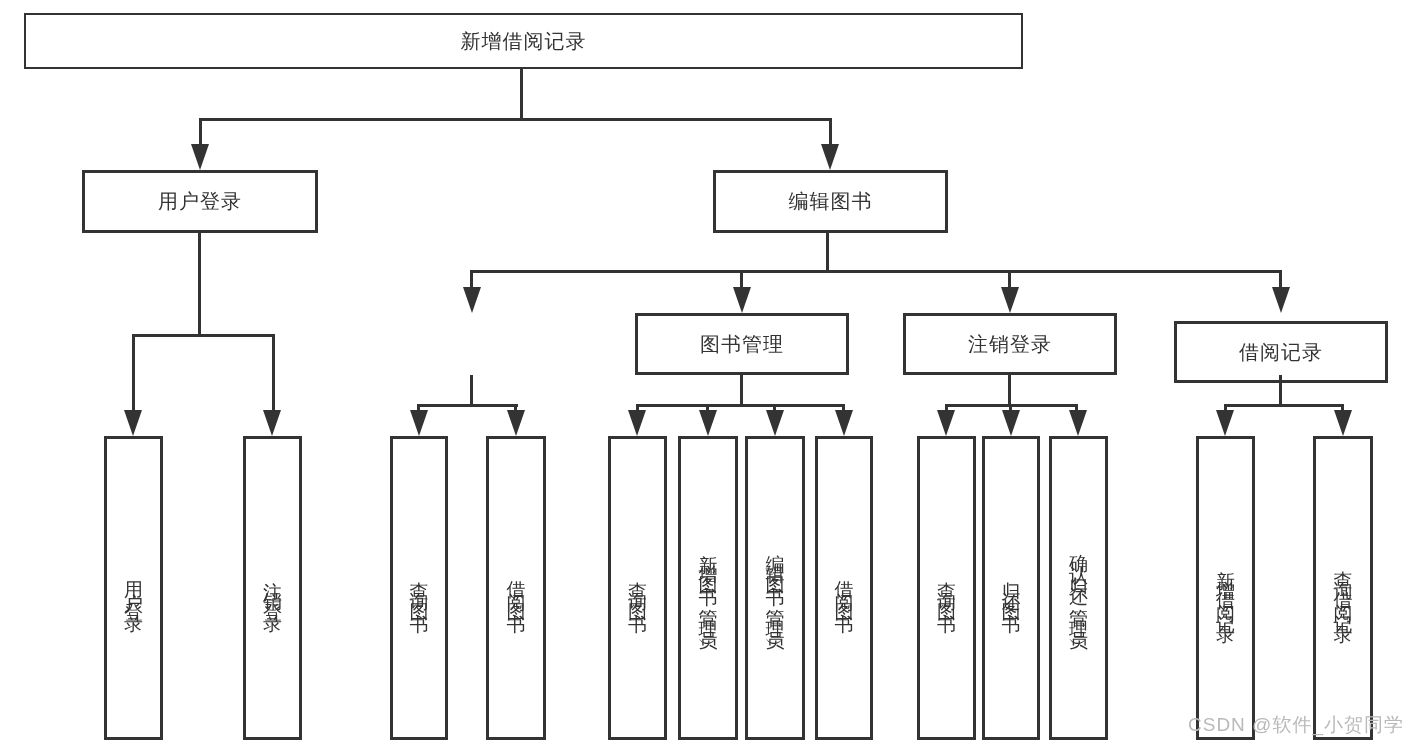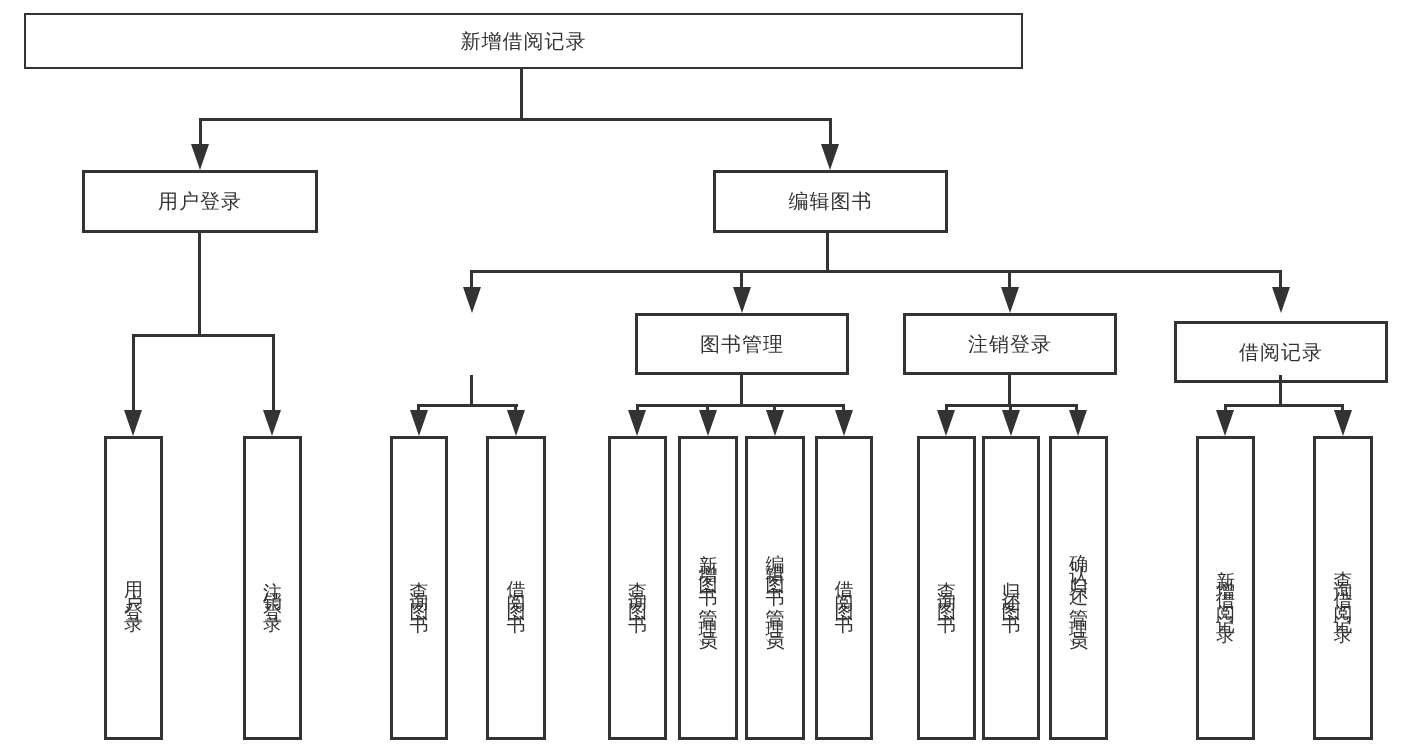--- a/index.html
+++ b/index.html
@@ -177,14 +177,15 @@
   <div class="ln" style="left:1075px;top:404px;width:3px;height:10px;"></div>
   <div class="arr" style="left:1069px;top:410px;"></div>
 
   <div class="ln" style="left:1279px;top:375px;width:3px;height:31px;"></div>
   <div class="ln" style="left:1224px;top:404px;width:119px;height:3px;"></div>
   <div class="ln" style="left:1224px;top:404px;width:3px;height:10px;"></div>
   <div class="arr" style="left:1216px;top:410px;"></div>
   <div class="ln" style="left:1341px;top:404px;width:3px;height:10px;"></div>
   <div class="arr" style="left:1334px;top:410px;"></div>
 
+  <div class="watermark">CSDN @软件_小贺同学</div>
 
 </div>
 
 </body></html>

